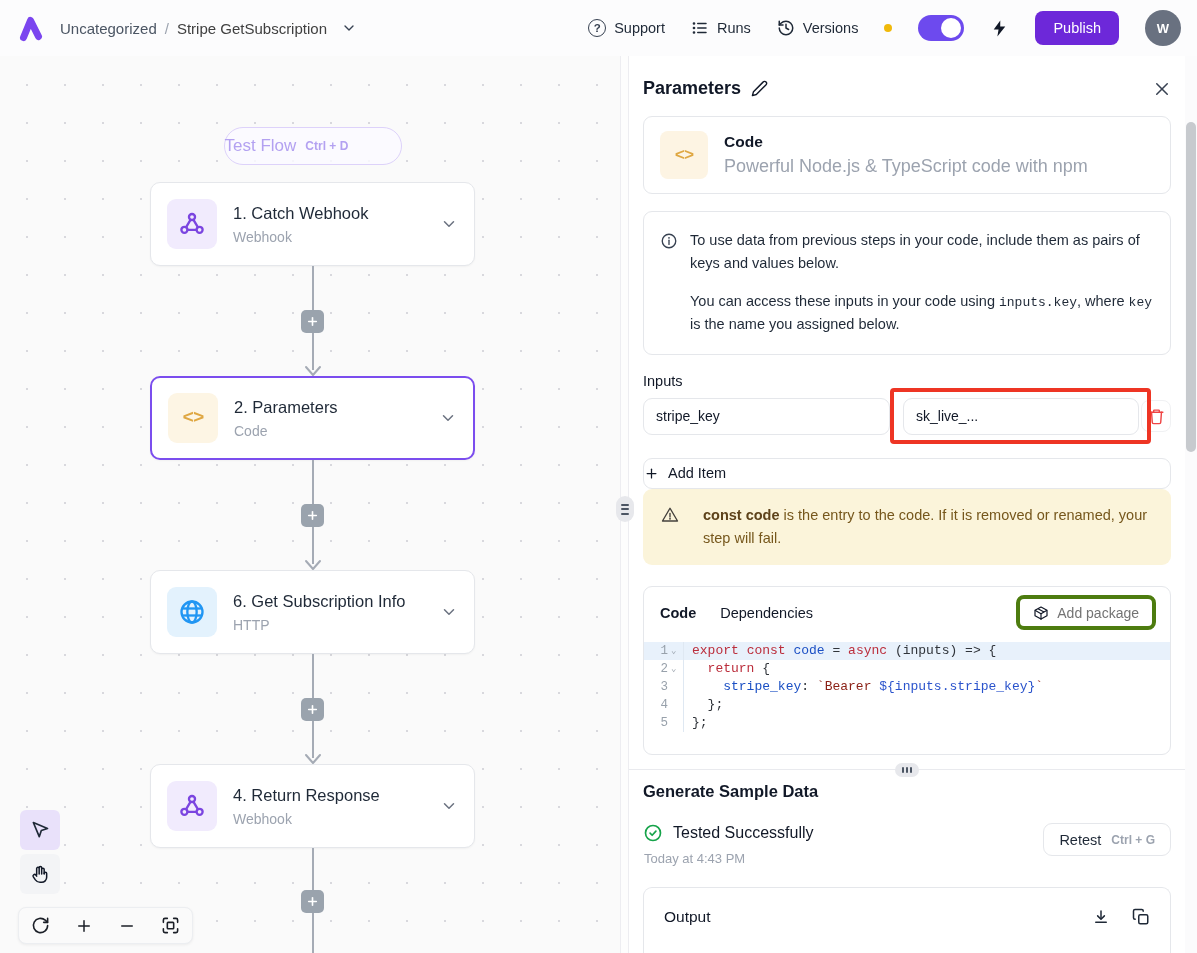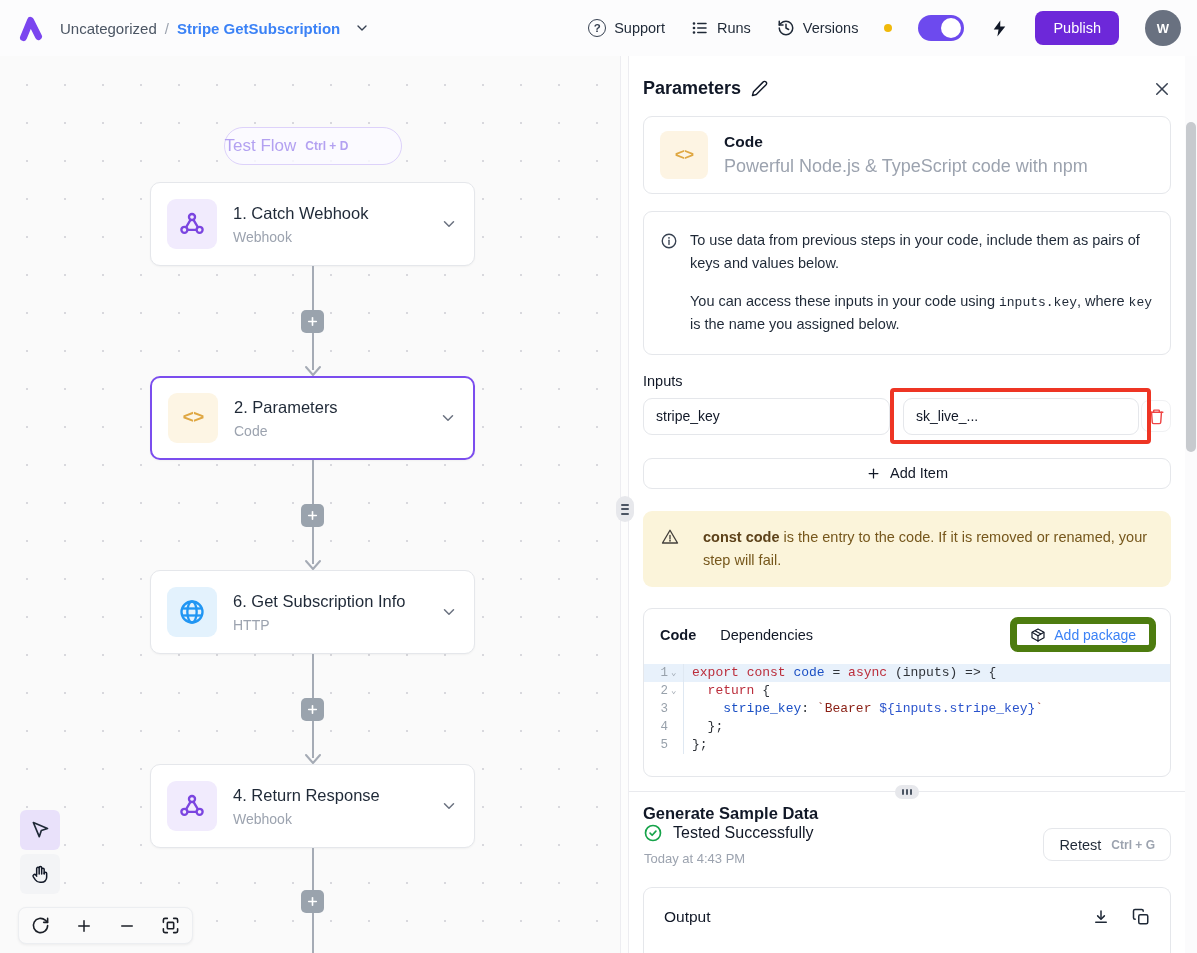--- a/index.html
+++ b/index.html
@@ -4,21 +4,21 @@
 <style>
   * { margin:0; padding:0; box-sizing:border-box; }
   html,body { width:1197px; height:953px; overflow:hidden; font-family:"Liberation Sans", sans-serif; background:#fff; color:#111827; }
 
   
   .topbar { position:absolute; left:0; top:0; width:1197px; height:56px; background:#fcfcfd; display:flex; align-items:center; padding:0 16px; z-index:30; }
   .logo { width:30px; height:30px; margin-right:14px; display:flex; align-items:center; justify-content:center; }
   .crumb { display:flex; align-items:center; gap:8px; font-size:15px; }
   .crumb .folder { color:#4b5563; cursor:pointer; }
   .crumb .sep { color:#9ca3af; }
-  .crumb .flow { font-weight:700; color:#3b82f6; cursor:pointer; }
+  .crumb .flow { font-weight:400; color:#404040; cursor:pointer; }
   .crumb .chev { margin-left:6px; display:flex; cursor:pointer; }
   .topbar-right { margin-left:auto; display:flex; align-items:center; gap:26px; }
   .tb-item { display:flex; align-items:center; gap:8px; font-size:14.5px; color:#1f2937; cursor:pointer; }
   .qmark { width:18px; height:18px; border:1.6px solid #374151; border-radius:50%; font-size:11.5px; font-weight:700; display:flex; align-items:center; justify-content:center; color:#374151; }
   .dot-indicator { width:8px; height:8px; border-radius:50%; background:#f0b90b; }
   .toggle { width:46px; height:26px; border-radius:13px; background:#6d4aee; position:relative; cursor:pointer; }
   .toggle .knob { position:absolute; right:3px; top:3px; width:20px; height:20px; border-radius:50%; background:#fff; }
   .bolt { display:flex; cursor:pointer; }
   .publish-btn { background:#6d28d9; color:#fff; border:none; font-size:14.5px; font-weight:500; padding:9px 18px; border-radius:8px; cursor:pointer; font-family:inherit; }
   .avatar { width:36px; height:36px; border-radius:50%; background:#697180; color:#fff; font-size:13px; font-weight:600; display:flex; align-items:center; justify-content:center; cursor:pointer; }
@@ -78,46 +78,46 @@
   .code-inline { font-family:"Liberation Mono", monospace; font-size:13px; }
 
   .inputs-label { font-size:14.5px; color:#111827; margin-bottom:9px; }
   .inputs-row { display:flex; align-items:center; height:37px; margin-bottom:23px; position:relative; }
   .text-input { height:37px; border:1px solid #e5e7eb; border-radius:9px; padding:0 12px; font-size:14px; color:#111827; font-family:inherit; outline:none; background:#fff; }
   .key-input { width:247px; }
   .value-wrap { position:relative; margin-left:13px; }
   .value-input { width:236px; }
   .red-annotation { position:absolute; left:-13px; top:-10px; width:261px; height:56px; border:4px solid #ee3524; border-radius:4px; pointer-events:none; z-index:5; }
   .trash-btn { margin-left:auto; width:30px; height:32px; border:1px solid #f0f1f3; border-radius:8px; display:flex; align-items:center; justify-content:center; color:#ef4444; cursor:pointer; background:#fff; }
-  .add-item-btn { width:100%; height:31px; border:1px solid #e5e7eb; border-radius:9px; background:#fff; display:flex; align-items:center; justify-content:center; gap:9px; font-size:14.5px; color:#111827; cursor:pointer; font-family:inherit; margin-bottom:22px; }
+  .add-item-btn { width:100%; height:31px; border:1px solid #e5e7eb; border-radius:9px; background:#fff; display:flex; align-items:center; gap:9px; font-size:14.5px; color:#111827; cursor:pointer; font-family:inherit; }
 
   .warning-box { background:#fbf4da; border-radius:9px; padding:15px 18px; display:flex; gap:24px; margin-bottom:21px; }
   .warn-icon { flex:0 0 auto; margin-top:2px; color:#44403c; }
   .warn-text { font-size:14.5px; color:#76571c; line-height:1.6; }
   .warn-text b { color:#5d421a; }
 
   .editor-card { border:1px solid #e5e7eb; border-radius:9px; overflow:hidden; }
   .editor-head { display:flex; align-items:center; padding:8px 14px 8px 16px; }
   .ed-tab { font-size:14.5px; color:#111827; cursor:pointer; margin-right:24px; }
   .ed-tab.active { font-weight:700; }
-  .add-pkg-btn { margin-left:auto; height:35px; border:7px solid #4d7c0f; border-radius:8px; background:#fff; display:flex; align-items:center; gap:8px; padding:0 13px; font-size:14px; color:#3b82f6; cursor:pointer; font-family:inherit; }
+  .add-pkg-btn { margin-left:auto; height:35px; border:4px solid #4d7c0f; border-radius:8px; background:#fff; display:flex; align-items:center; gap:8px; padding:0 13px; font-size:14px; color:#737373; cursor:pointer; font-family:inherit; }
   .editor-body { padding:4px 0 22px; font-family:"Liberation Mono", monospace; font-size:13px; cursor:text; }
   .code-line { display:flex; height:18px; line-height:18px; }
   .code-line.hl { background:#e8f1fb; }
   .gutter { flex:0 0 40px; display:flex; align-items:center; justify-content:flex-end; gap:3px; padding-right:3px; border-right:1px solid #dfe8f2; color:#98a1ab; font-size:12.5px; }
   .fold { font-size:9px; color:#9aa3ad; width:9px; cursor:pointer; }
   .code-content { padding-left:8px; white-space:pre; }
   .tok-kw { color:#bb2d3b; } .tok-id { color:#1a4fc4; } .tok-str { color:#8a1f14; } .tok-expr { color:#2a53cc; } .tok-pl { color:#30343a; }
 
   .section-divider { position:relative; border-top:1px solid #e9eaee; margin:14px -14px 0; }
   .grip { position:absolute; left:50%; top:-7px; transform:translateX(-50%); width:24px; height:14px; background:#e7e8ec; border-radius:7px; display:flex; align-items:center; justify-content:center; gap:2px; cursor:row-resize; }
   .grip i { width:2px; height:6px; background:#4b5563; display:block; border-radius:1px; }
 
   .sample-title { font-size:16.5px; font-weight:700; color:#111827; margin-top:12px; }
-  .status-row { display:flex; align-items:center; }
+  .status-row { display:flex; align-items:flex-start; margin-top:22px; }
   .status-left { display:flex; flex-direction:column; }
   .status-line { display:flex; align-items:center; gap:10px; }
   .status-text { font-size:16px; color:#111827; }
   .status-time { font-size:13px; color:#9ca3af; margin-top:8px; margin-left:1px; }
   .retest-btn { margin-left:auto; height:33px; border:1px solid #e5e7eb; border-radius:9px; background:#fff; display:flex; align-items:center; gap:10px; padding:0 15px; cursor:pointer; font-family:inherit; }
   .retest-label { font-size:14.5px; color:#1f2937; }
   .retest-short { font-size:12px; color:#9ca3af; font-weight:600; }
 
   .output-card { margin-top:21px; border:1px solid #e5e7eb; border-radius:9px 9px 0 0; border-bottom:none; height:70px; padding:20px 20px 0; display:flex; align-items:flex-start; }
   .output-title { font-size:15.5px; color:#111827; }

